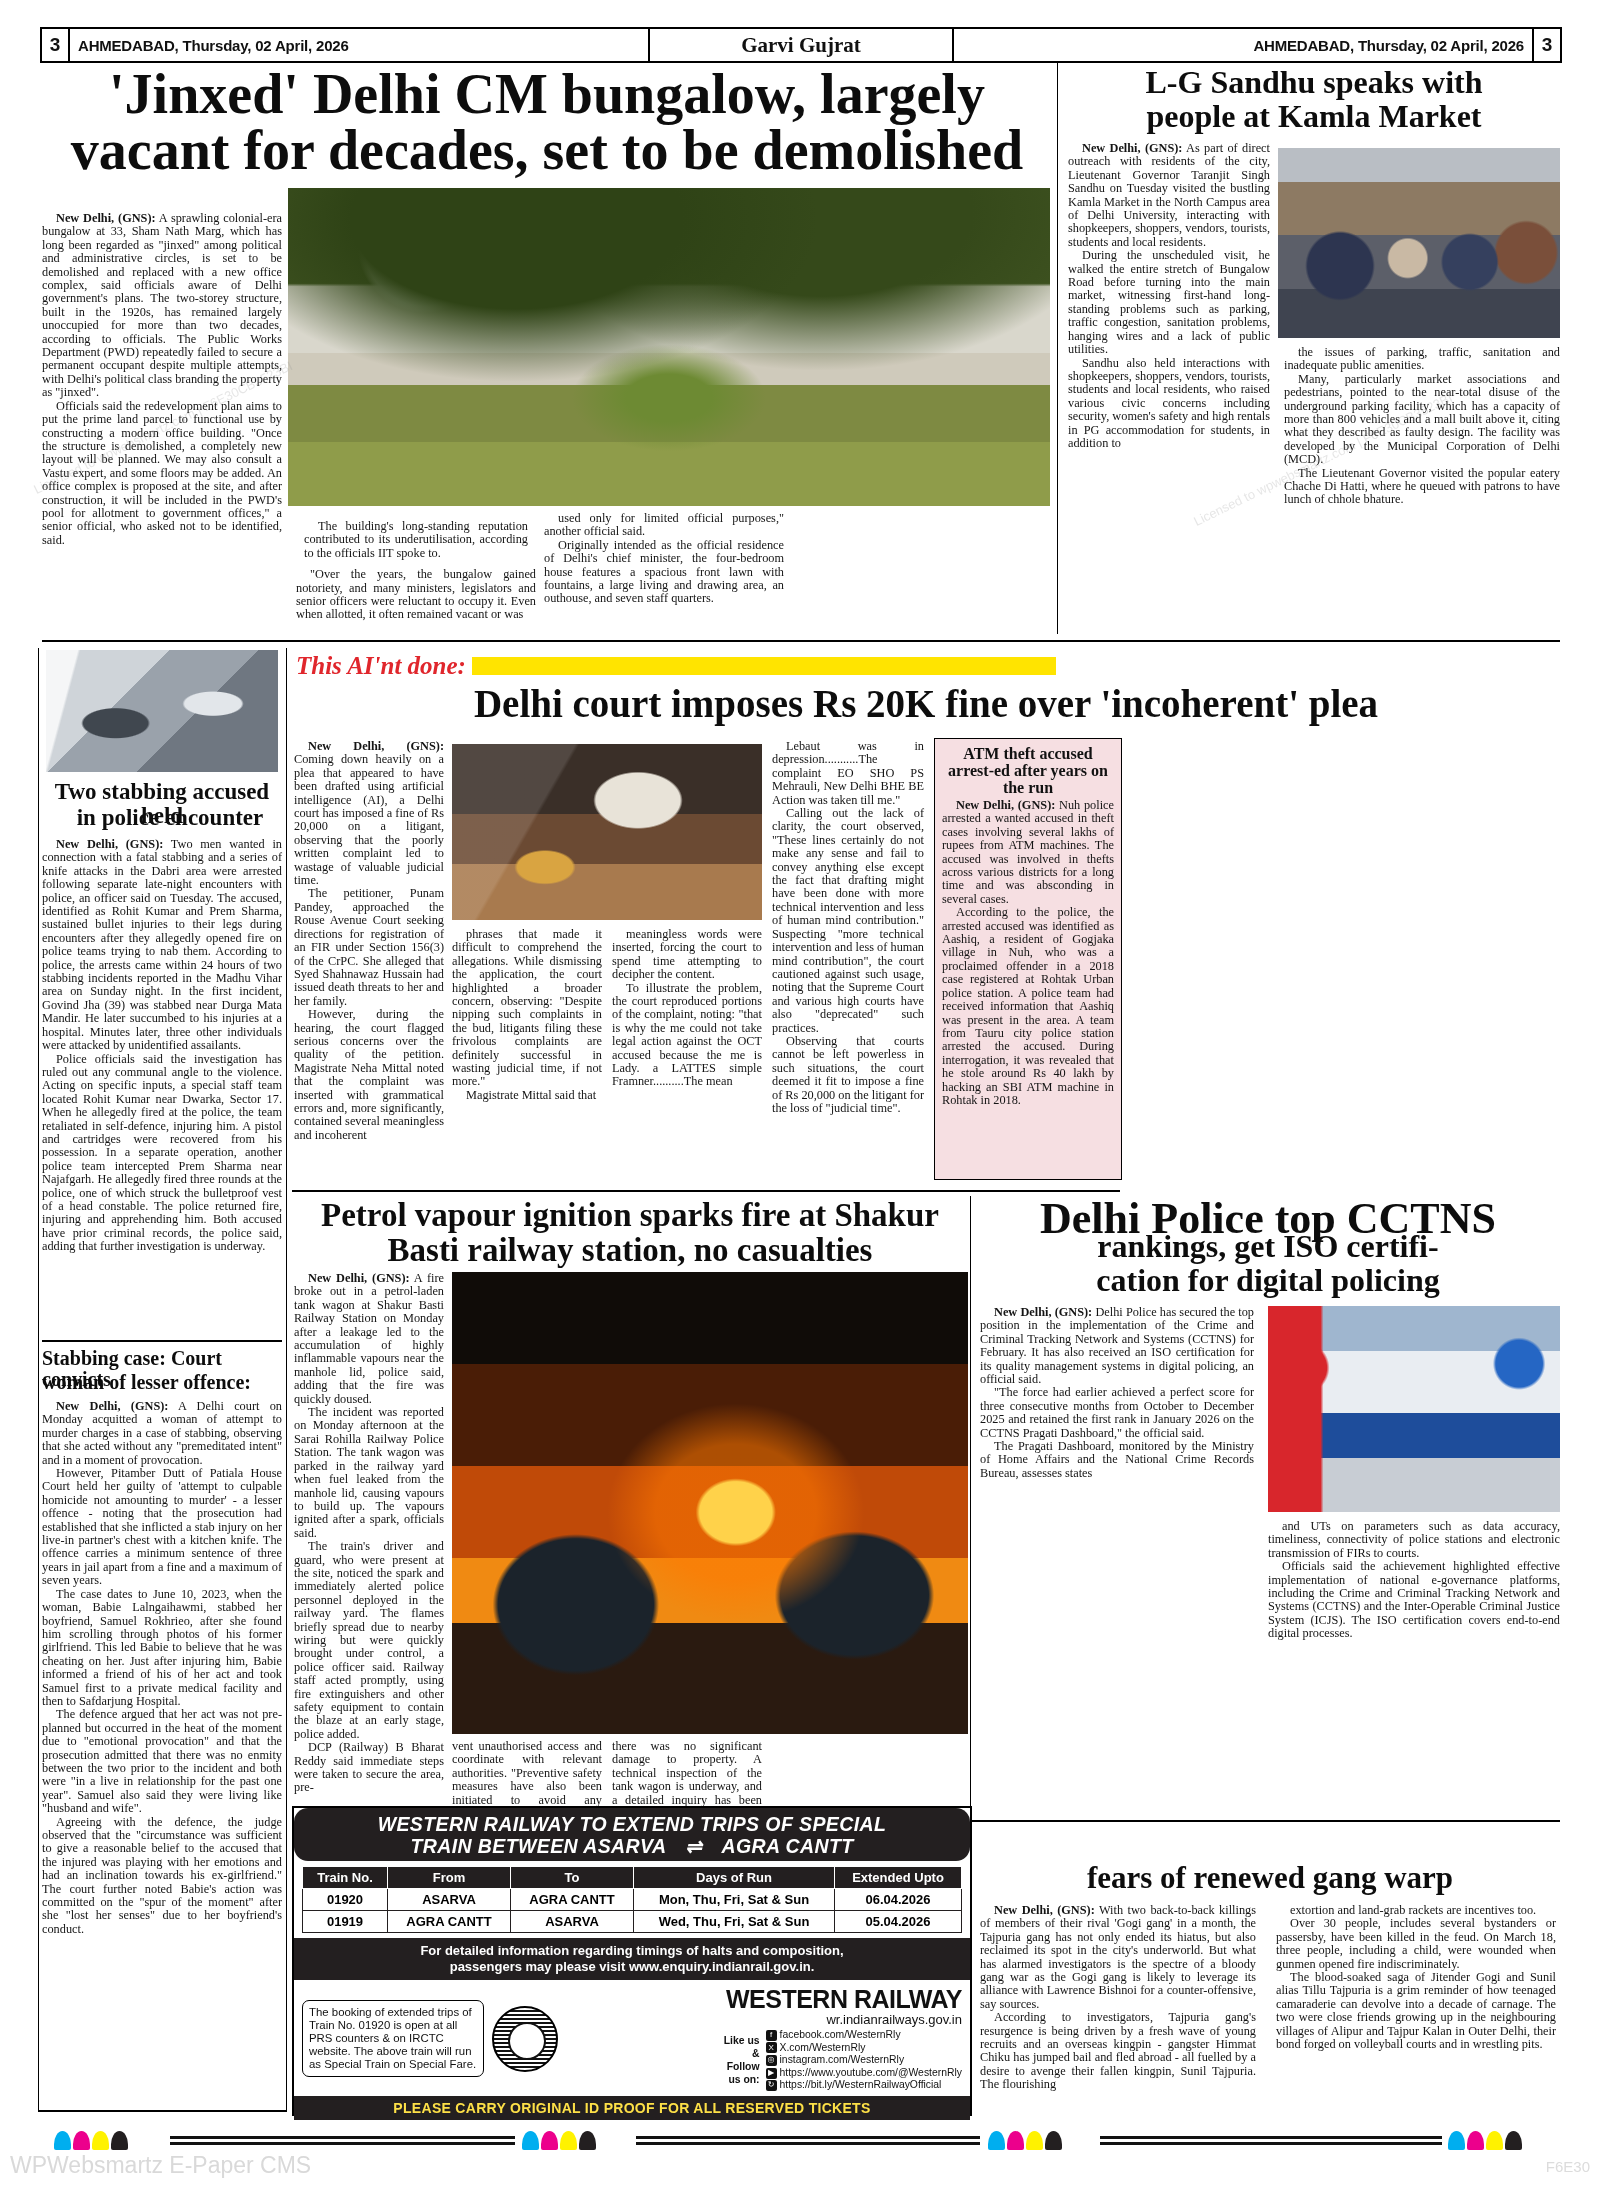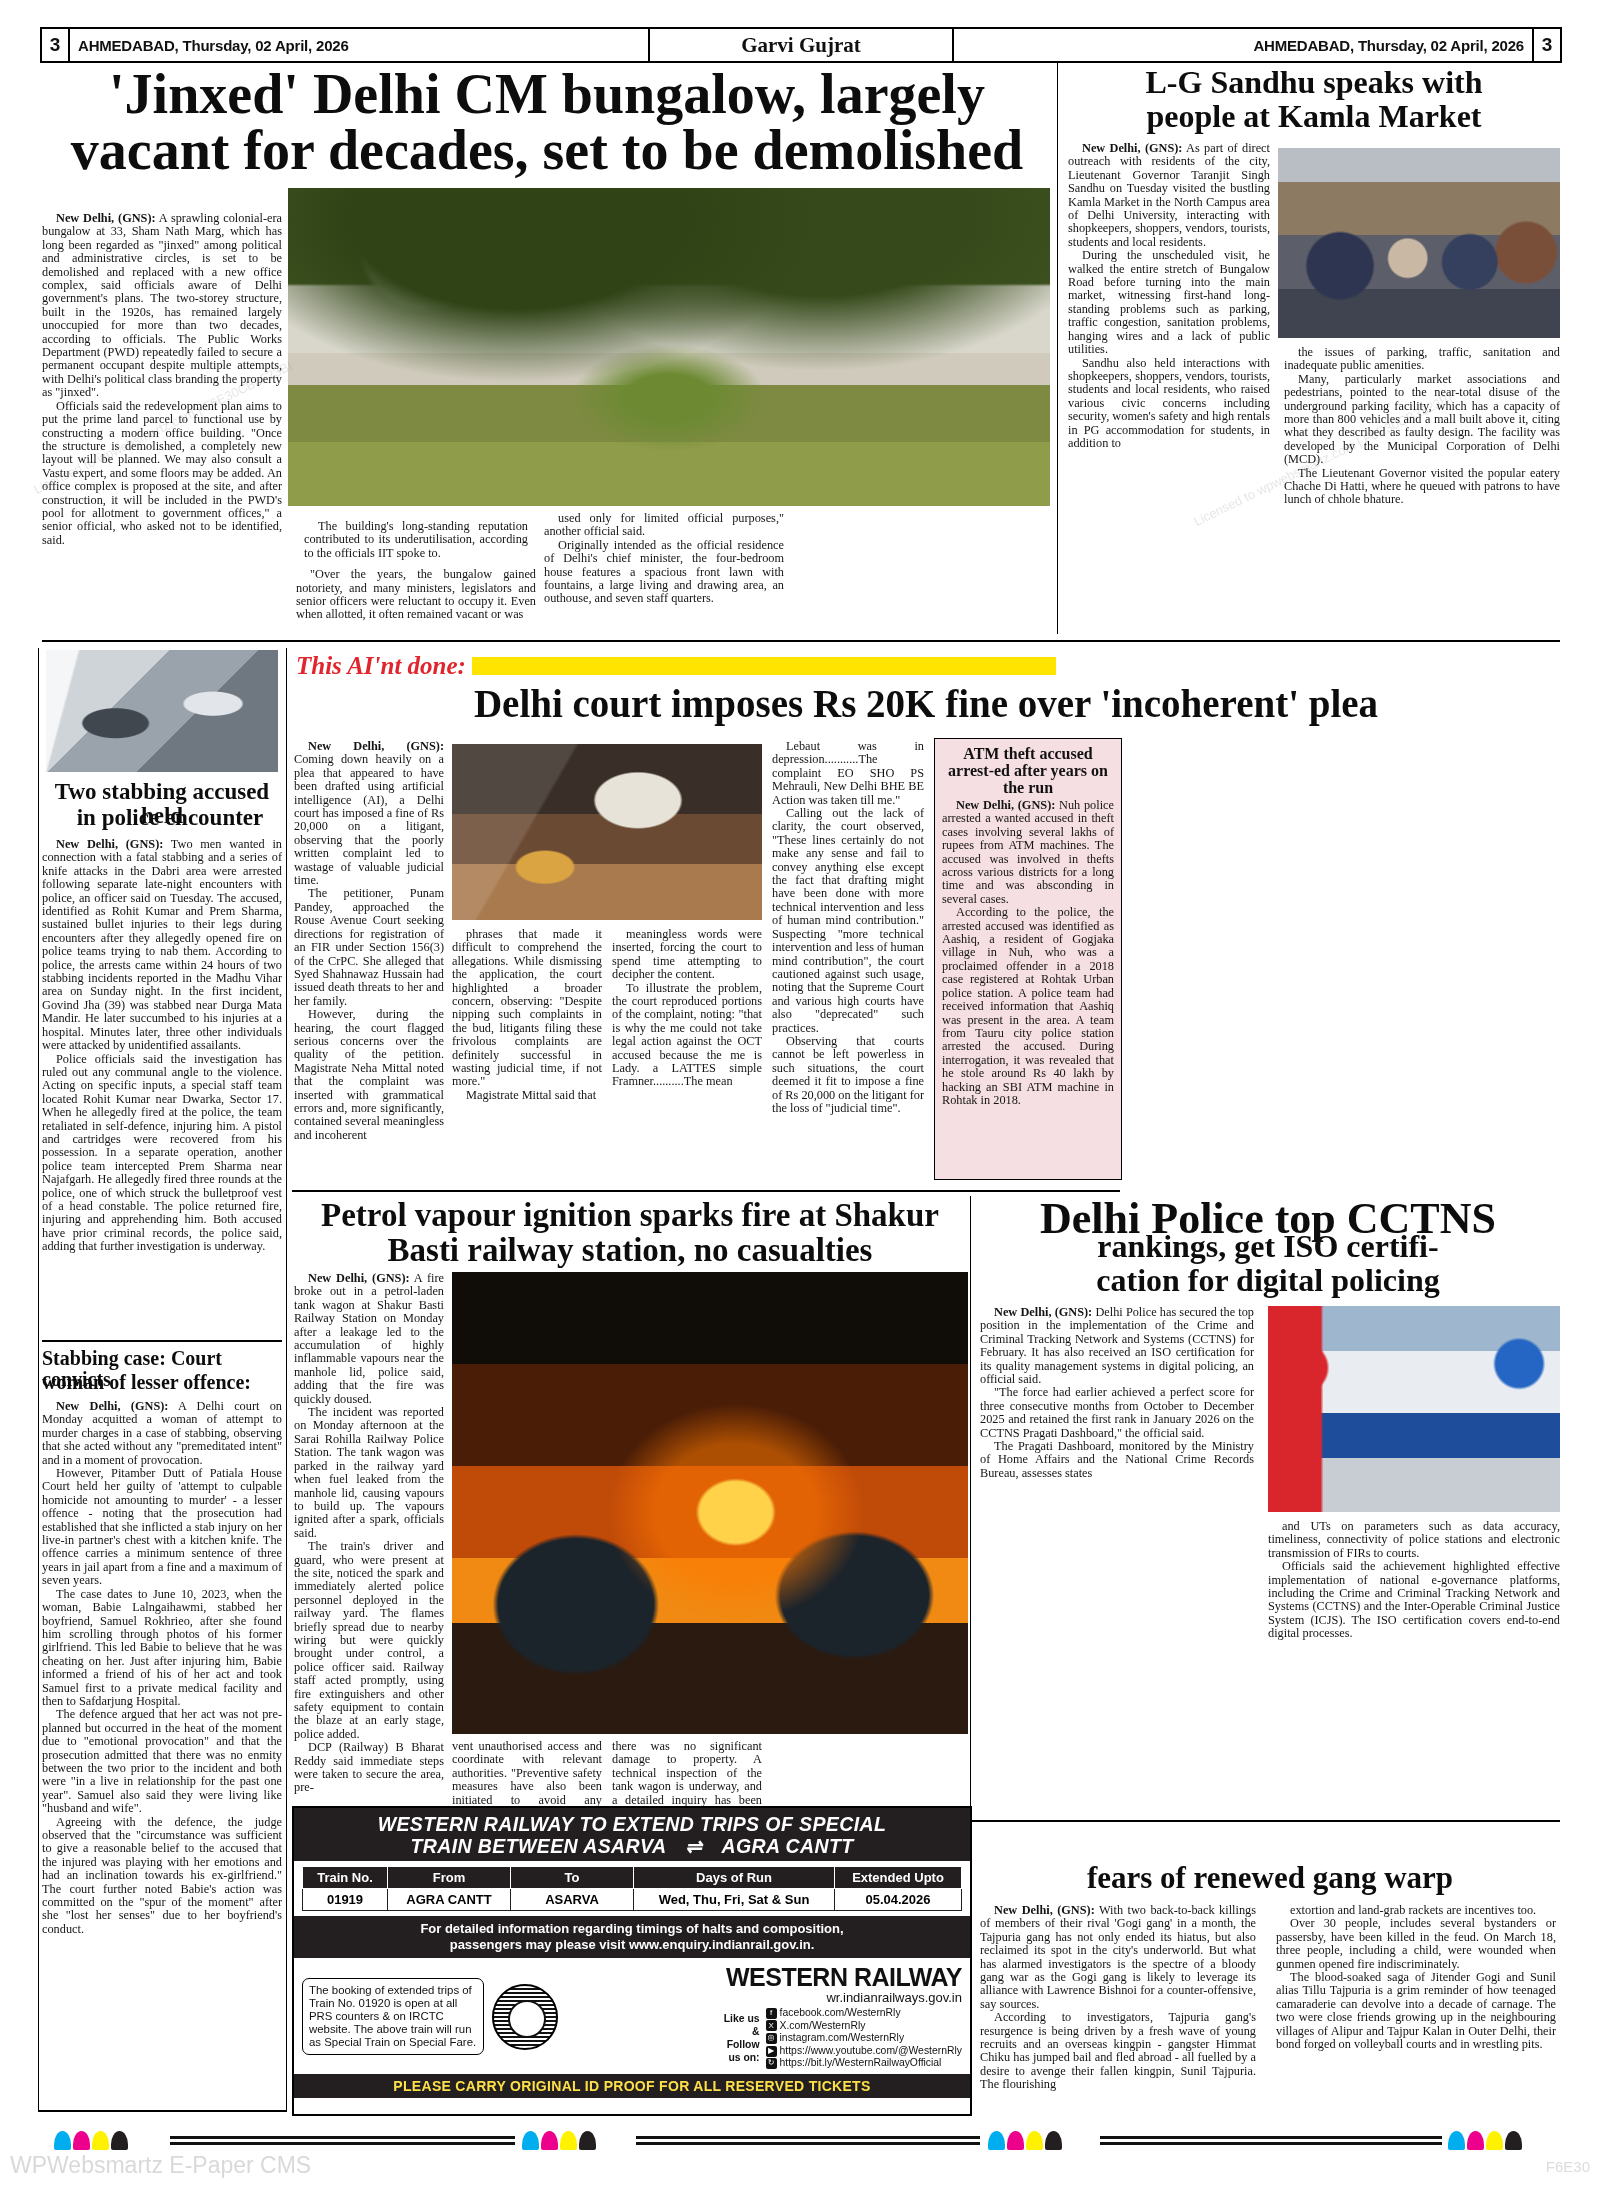--- a/index.html
+++ b/index.html
@@ -66,21 +66,21 @@
   .kicker-txt{font-family:"Liberation Serif",serif;font-weight:bold;font-style:italic;color:#e0262c;font-size:25px;white-space:nowrap;padding-right:6px;}
   .kicker-bar{flex:1;height:18px;background:#ffe400;}
 
   
   .sidebox{position:absolute;border:1.5px solid #000;background:#f6dfe2;}
   .sidebox h3{margin:0;padding:6px 6px 3px 6px;font-family:"Liberation Serif",serif;font-weight:bold;font-size:16px;line-height:17px;text-align:center;}
   .sidebox .body-col{padding:0 7px 7px 7px;}
 
   
   .ad{position:absolute;border:2px solid #000;background:#fff;}
-  .ad-head{background:#231f20;color:#fff;text-align:center;font-family:"Liberation Sans",sans-serif;font-weight:bold;font-style:italic;letter-spacing:.4px;}
+  .ad-head{background:#231f20;color:#fff;text-align:center;font-family:"Liberation Sans",sans-serif;font-weight:bold;font-style:italic;letter-spacing:.4px;border-radius:14px;}
   .ad-head .l1{font-size:19.5px;line-height:22px;padding-top:5px;}
   .ad-head .l2{font-size:19.5px;line-height:22px;padding-bottom:4px;}
   table.ad-table{border-collapse:collapse;width:calc(100% - 16px);margin:0 8px;font-family:"Liberation Sans",sans-serif;}
   table.ad-table th{background:#231f20;color:#fff;font-size:13px;padding:3px 2px;border:1.5px solid #fff;font-weight:bold;}
   table.ad-table td{background:#fff;color:#000;font-size:13px;padding:3px 2px;border:1.5px solid #231f20;text-align:center;font-weight:bold;}
   .ad-note{background:#231f20;color:#fff;text-align:center;font-family:"Liberation Sans",sans-serif;font-size:13px;line-height:16px;padding:5px 8px;font-weight:bold;}
   .ad-lower{display:flex;padding:6px 8px 4px 8px;align-items:center;gap:8px;}
   .ad-box{border:1.5px solid #000;border-radius:7px;font-family:"Liberation Sans",sans-serif;font-size:11.4px;line-height:13px;padding:5px 6px;width:168px;}
   .ad-logo{width:62px;height:62px;border-radius:50%;border:2px solid #000;position:relative;flex:0 0 62px;
      background:repeating-linear-gradient(0deg,#fff 0 2px,#111 2px 4px);}
@@ -280,20 +280,27 @@
         <tr>
           <th style="width:80px">Train No.</th>
           <th style="width:118px">From</th>
           <th style="width:118px">To</th>
           <th style="width:196px">Days of Run</th>
           <th>Extended Upto</th>
         </tr>
       </thead>
       <tbody>
         <tr>
+          <td>01920</td>
+          <td>ASARVA</td>
+          <td>AGRA CANTT</td>
+          <td>Mon, Thu, Fri, Sat &amp; Sun</td>
+          <td>06.04.2026</td>
+        </tr>
+        <tr>
           <td>01919</td>
           <td>AGRA CANTT</td>
           <td>ASARVA</td>
           <td>Wed, Thu, Fri, Sat &amp; Sun</td>
           <td>05.04.2026</td>
         </tr>
       </tbody>
     </table>
     <div class="ad-note" style="margin-top:5px;">
       <div>For detailed information regarding timings of halts and composition,</div>

